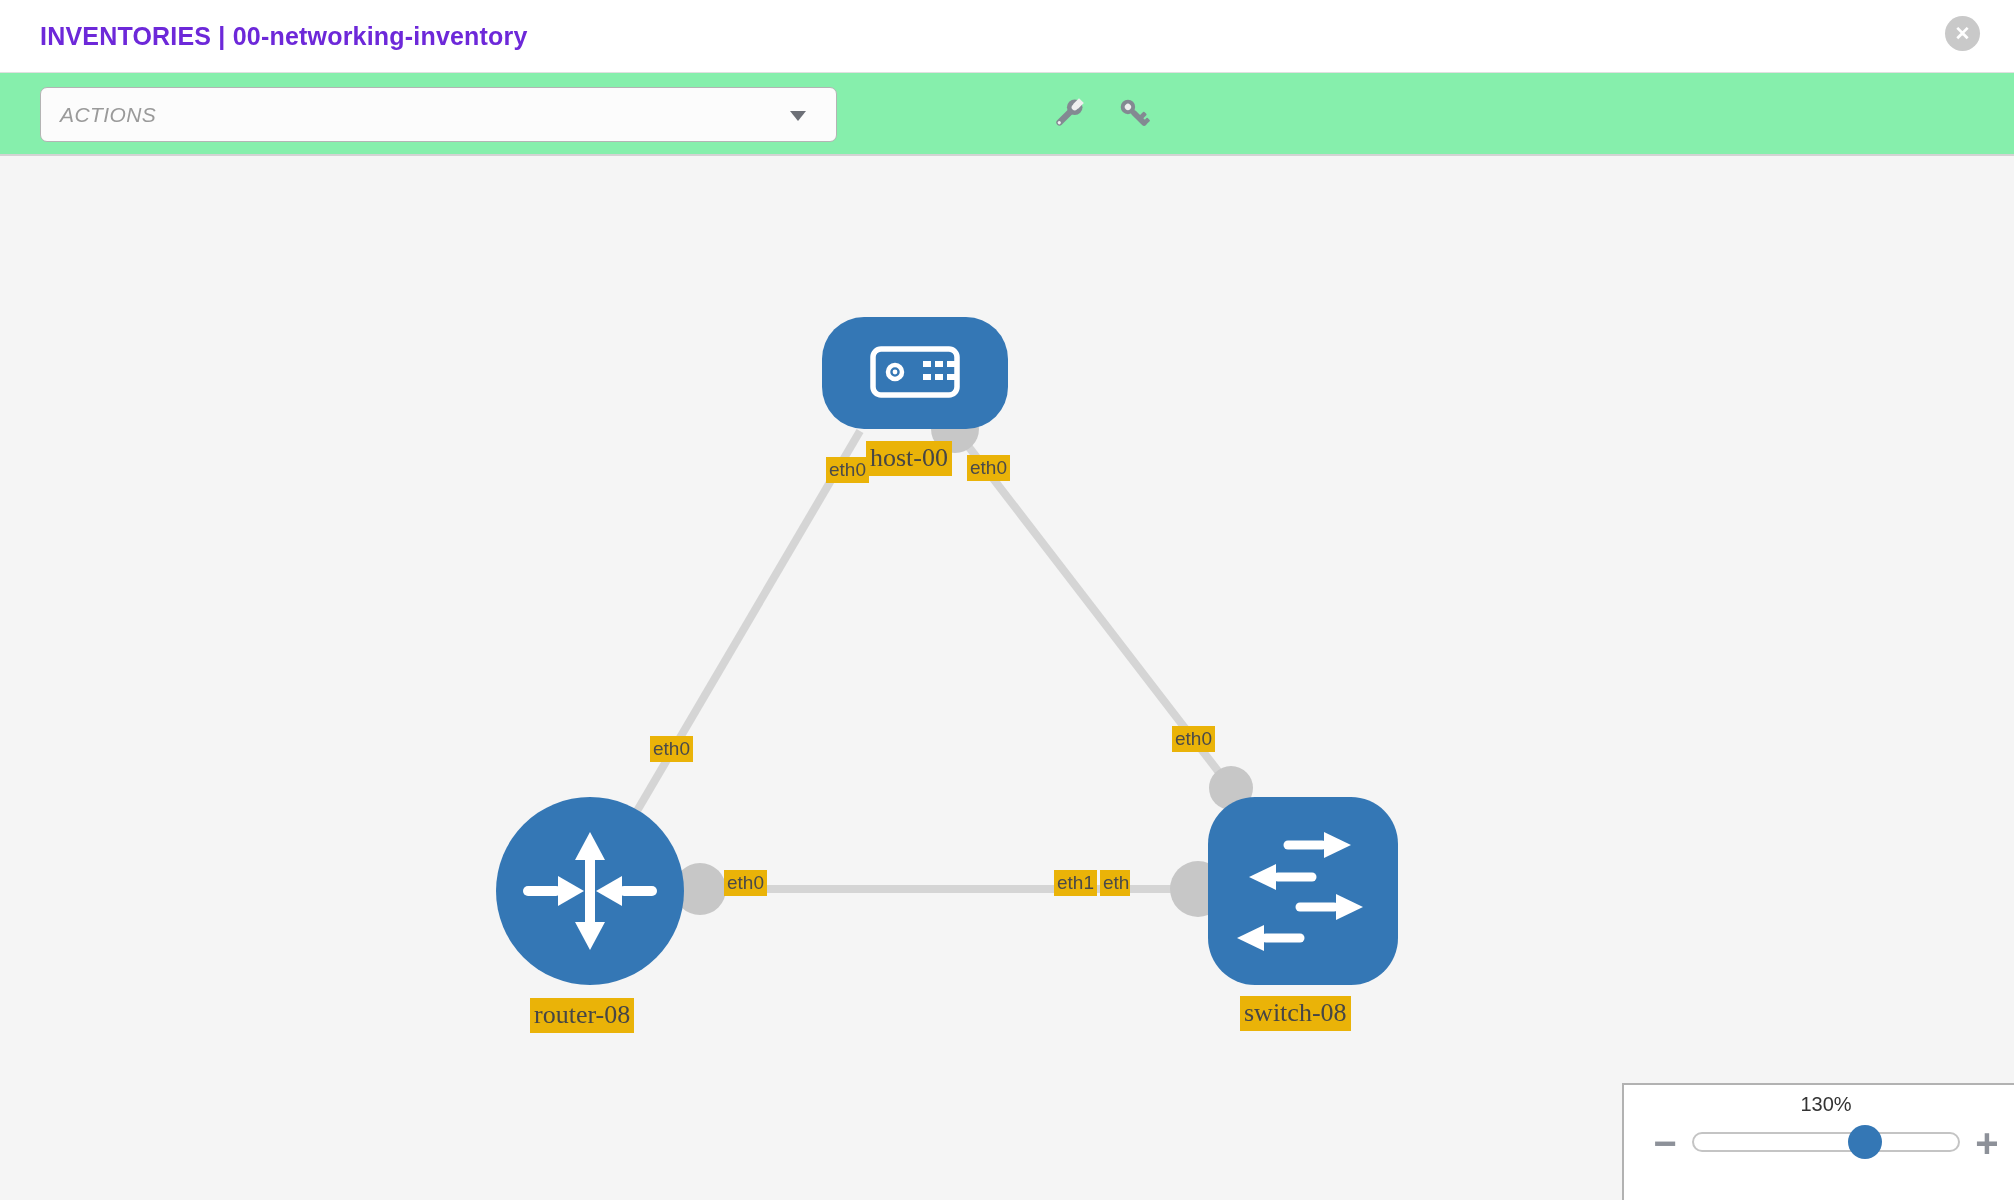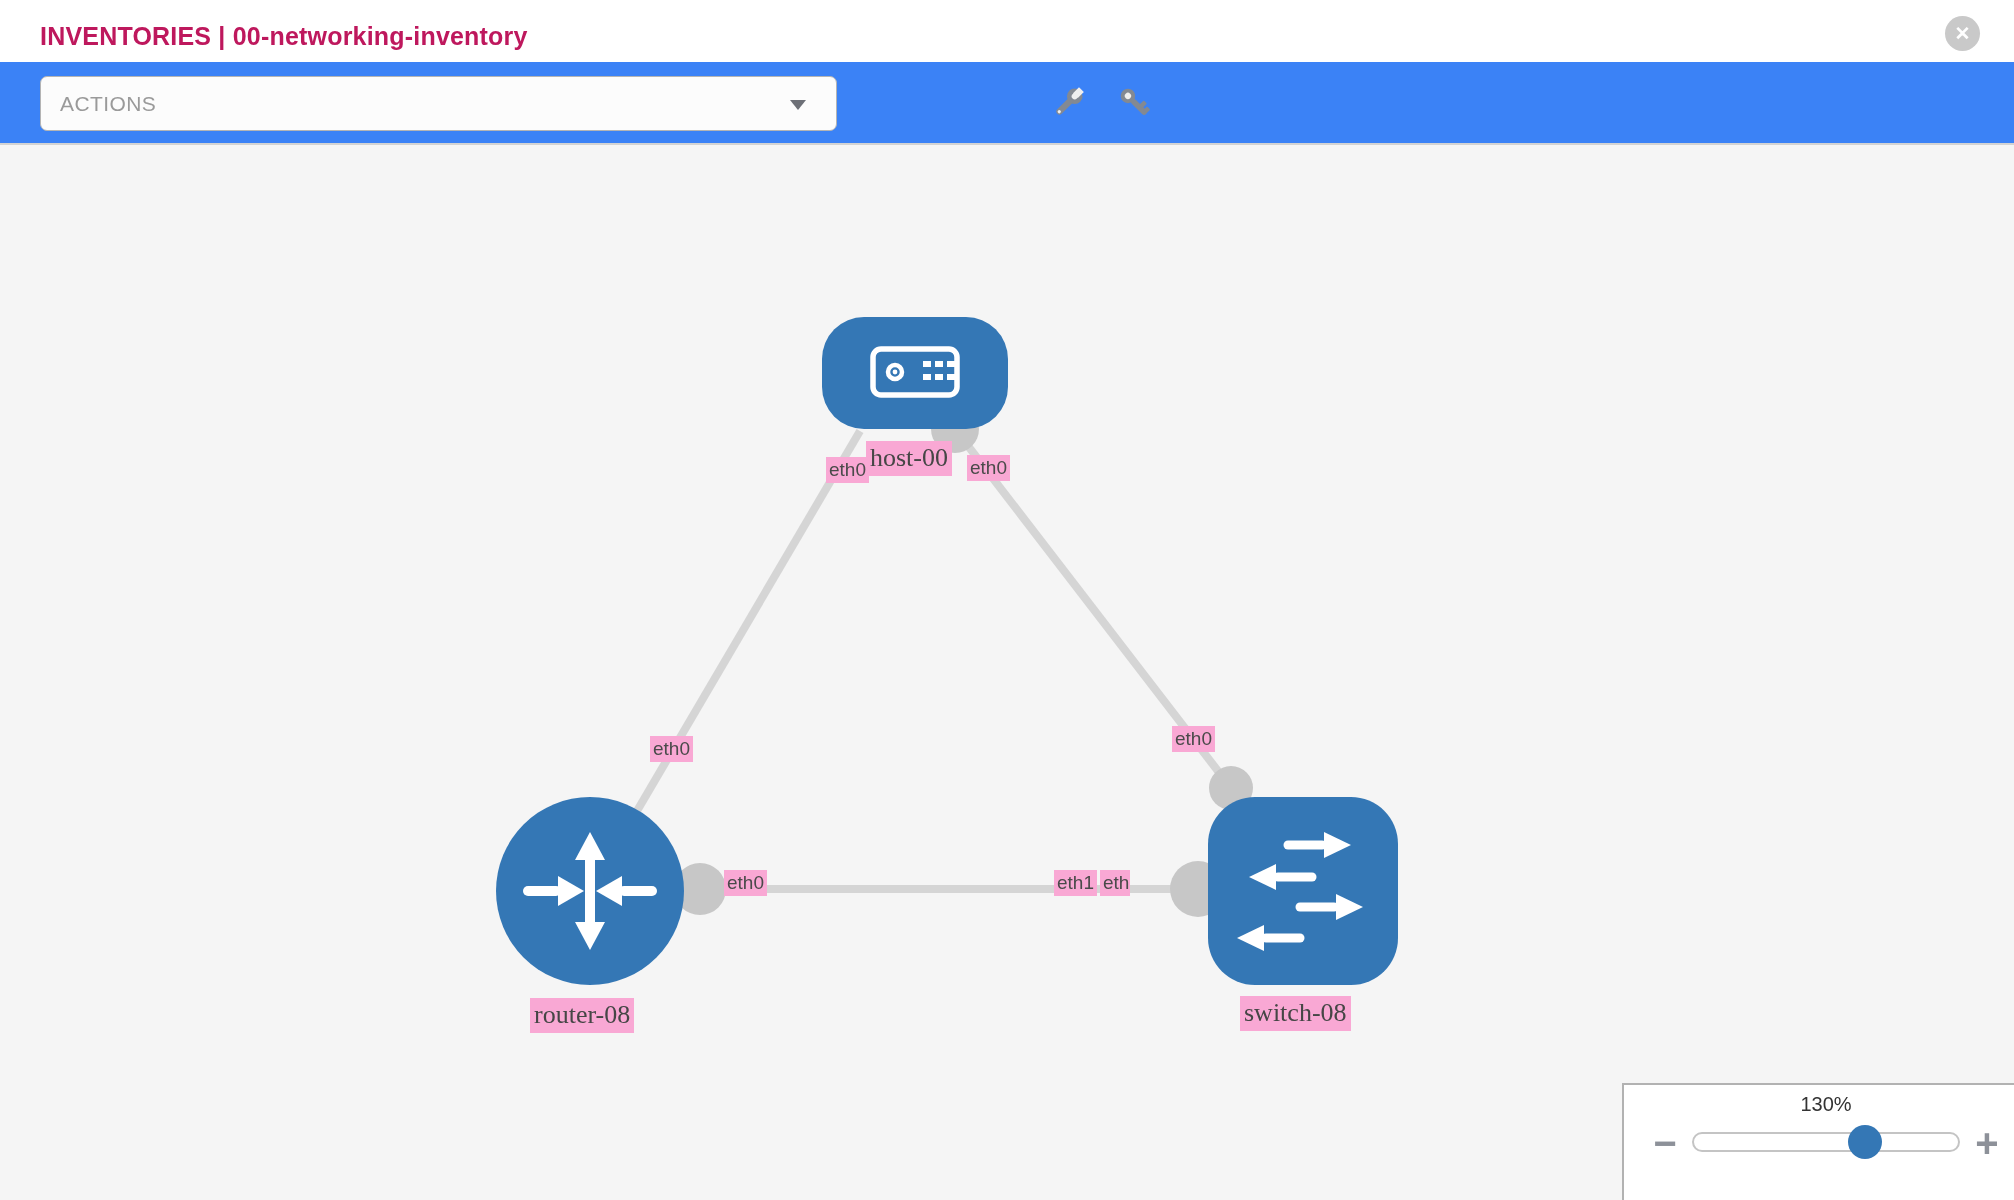--- a/index.html
+++ b/index.html
@@ -4,42 +4,42 @@
 <style>
   html,body{margin:0;padding:0;}
   body{
     width:2014px;height:1200px;position:relative;overflow:hidden;
     font-family:"Liberation Sans",sans-serif;background:#f5f5f5;
   }
   
   .header{position:absolute;left:0;top:0;width:2014px;height:72px;background:#ffffff;
     border-bottom:1px solid #e0e0e0;}
   .header-title{position:absolute;left:40px;top:0;height:72px;display:flex;align-items:center;
-    font-size:25px;font-weight:700;color:#be185d;letter-spacing:.2px;}
+    font-size:25px;font-weight:700;color:#6d28d9;letter-spacing:.2px;}
   .close-btn{position:absolute;right:34px;top:16px;width:35px;height:35px;border-radius:50%;
     background:#c9c9c9;color:#ffffff;display:flex;align-items:center;justify-content:center;
     font-size:19px;font-weight:700;cursor:pointer;}
   
-  .toolbar{position:absolute;left:0;top:62px;width:2014px;height:81px;background:#3b82f6;
-    border-bottom:2px solid #d3d3d3;}
+  .toolbar{position:absolute;left:0;top:73px;width:2014px;height:81px;background:#86efac;
+    border-bottom:2px solid #d3d3d3;font-style:italic;}
   .dropdown{position:absolute;top:14px;height:55px;background:#fcfcfc;border:1px solid #b4b4b4;
     border-radius:7px;box-sizing:border-box;display:flex;align-items:center;cursor:pointer;}
   .dropdown .dd-text{padding-left:19px;font-size:21px;color:#9a9a9a;letter-spacing:.4px;}
   .caret{position:absolute;right:30px;top:50%;margin-top:-4px;width:0;height:0;
     border-left:8px solid transparent;border-right:8px solid transparent;
     border-top:10px solid #6d7077;}
   .dd-actions{left:40px;width:797px;}
   .dd-search{left:1182px;width:793px;}
   .tool-icon{position:absolute;top:22px;width:38px;height:38px;cursor:pointer;}
   .tool-wrench{left:1049px;}
   .tool-key{left:1116px;}
   
   .canvas{position:absolute;left:0;top:156px;width:2014px;height:1044px;background:#f5f5f5;}
   .canvas svg{position:absolute;left:0;top:0;}
-  .chip{position:absolute;background:#f9a8d4;color:#4a4a4a;font-size:19px;line-height:1.25;
+  .chip{position:absolute;background:#eab308;color:#4a4a4a;font-size:19px;line-height:1.25;
     padding:1px 3px;white-space:nowrap;}
   .chip.big{font-size:26px;padding:1px 4px;color:#464646;font-family:Liberation Serif, serif;}
   .chip.clip{max-width:24px;overflow:hidden;}
   
   .zoom-panel{position:absolute;right:0;bottom:0;width:392px;height:117px;background:#ffffff;
     border-top:2px solid #b2b2b2;border-left:2px solid #b2b2b2;box-sizing:border-box;margin-left:24px;}
   .zoom-label{position:absolute;left:68px;top:8px;width:268px;text-align:center;
     font-size:20px;color:#333333;}
   .zoom-btn{position:absolute;width:40px;top:36px;height:44px;display:flex;align-items:center;
     justify-content:center;font-size:40px;font-weight:700;color:#8d9199;cursor:pointer;}

